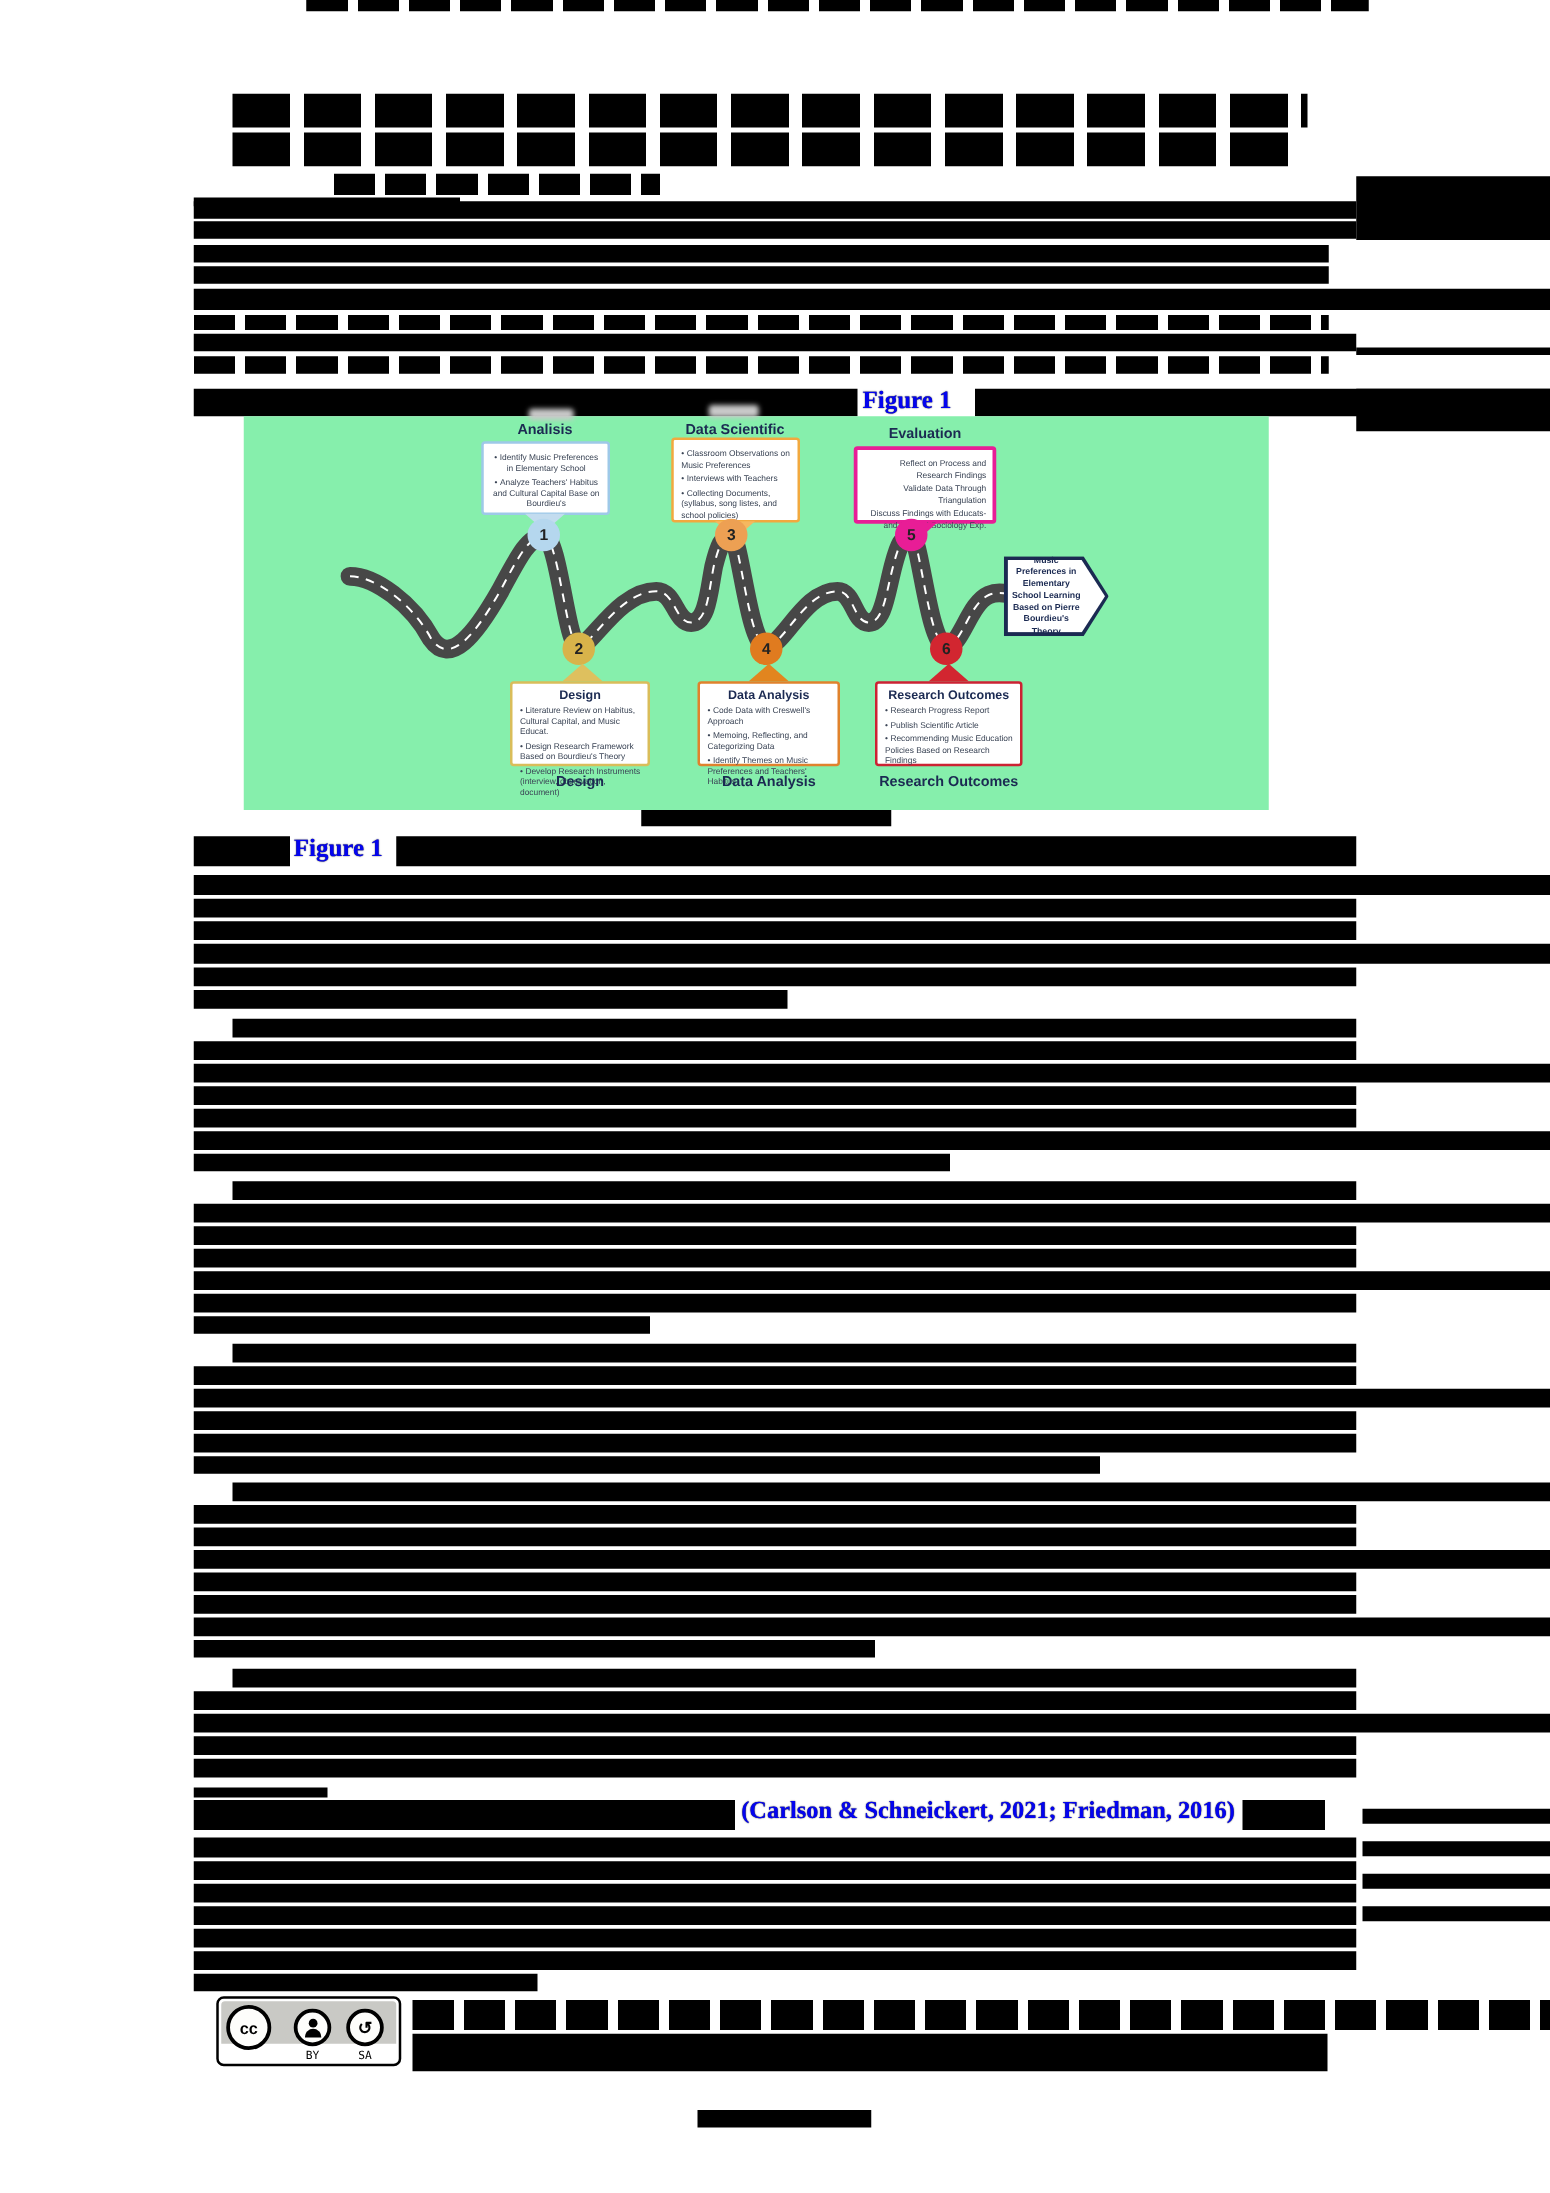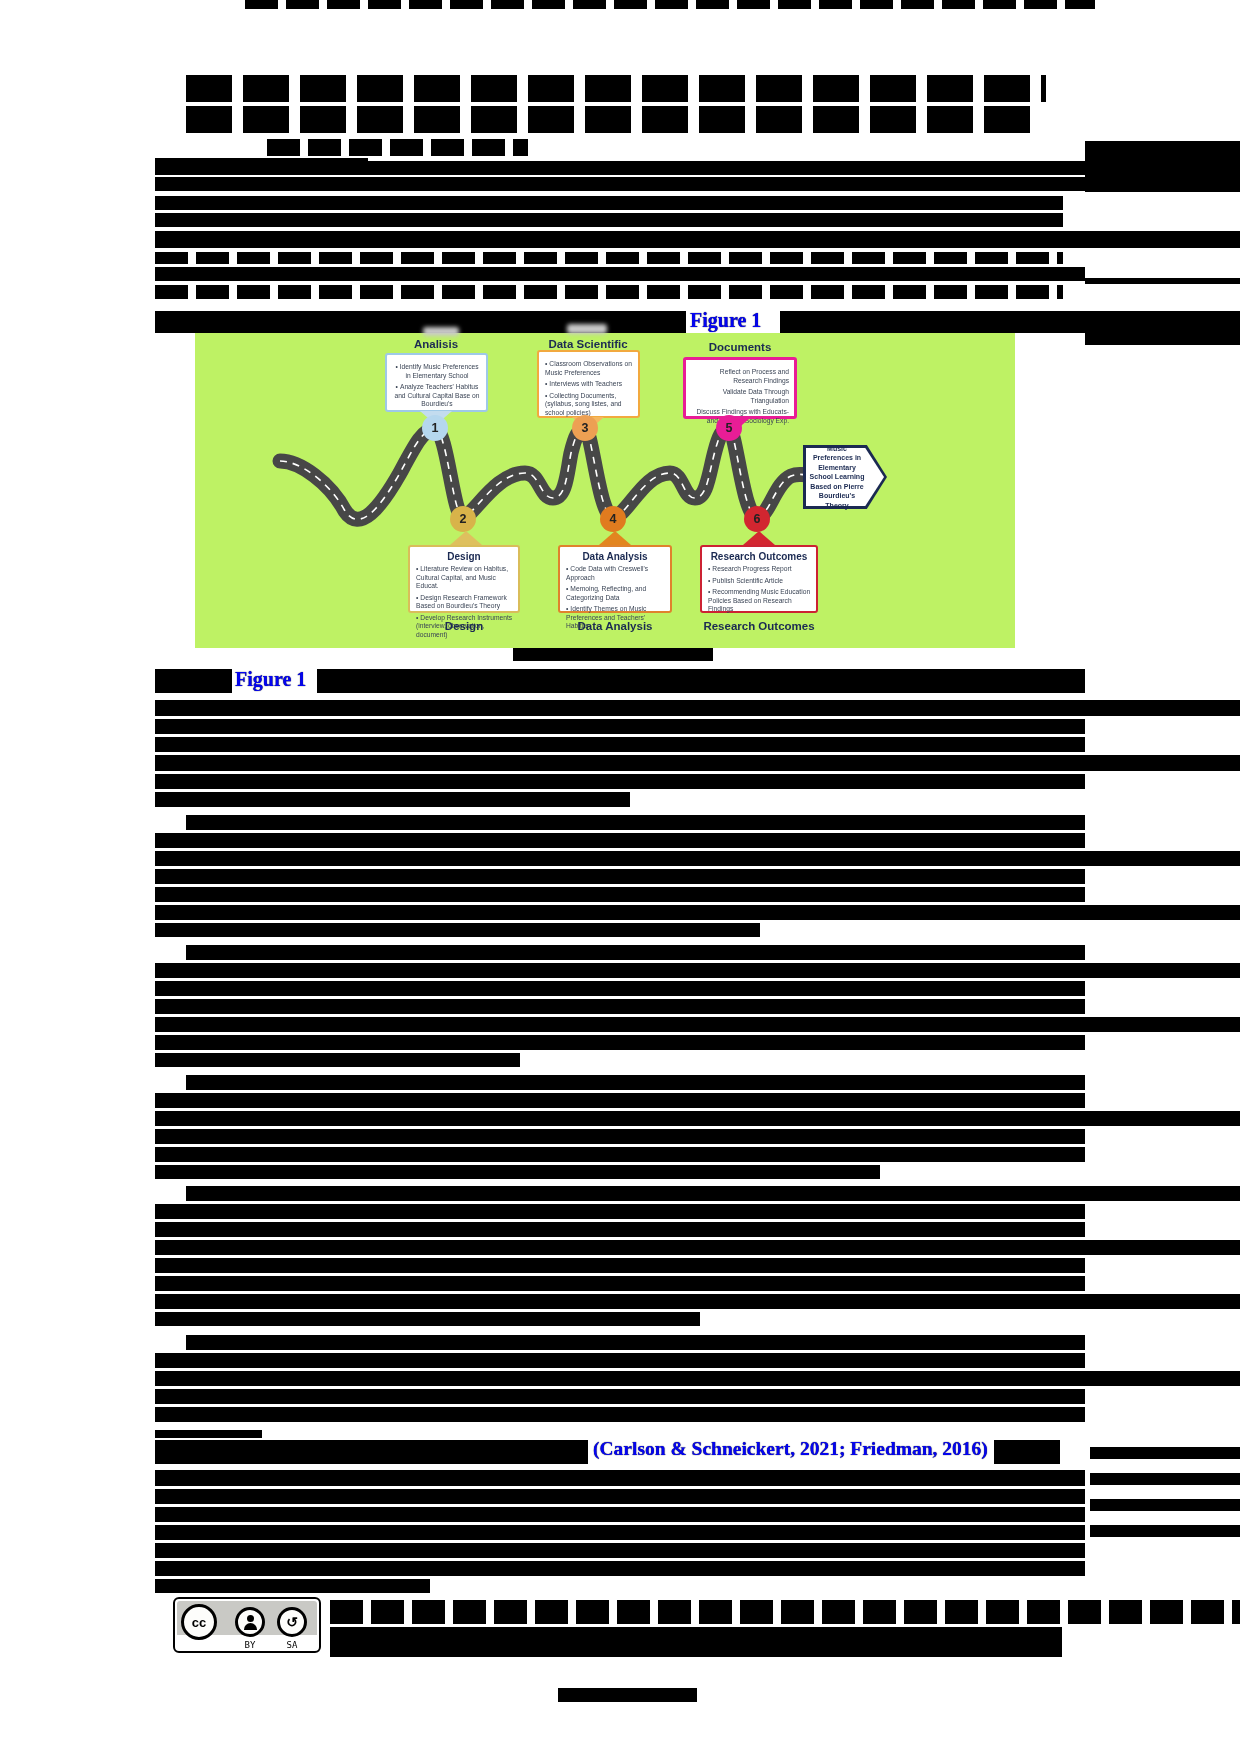--- a/index.html
+++ b/index.html
@@ -6,21 +6,21 @@
   body{width:1240px;height:1754px;position:relative;background:#ffffff;overflow:hidden;
        font-family:"Liberation Sans",sans-serif;}
   
   .bar{position:absolute;background:#000;}
   .bar.t1{background:repeating-linear-gradient(90deg,#000 0 46px,#fff 46px 57px);}
   .bar.t2{background:repeating-linear-gradient(90deg,#000 0 33px,#fff 33px 41px);}
   
   .doclink{position:absolute;font-family:"Liberation Serif",serif;font-weight:bold;
            color:#0404f0;white-space:nowrap;text-shadow:0 0 1px #000;}
   
-  #figure{position:absolute;left:195px;top:333px;width:820px;height:315px;background:#bef264;}
+  #figure{position:absolute;left:195px;top:333px;width:820px;height:315px;background:#86efac;}
   .smudge{position:absolute;background:#c9c9c9;filter:blur(2px);border-radius:3px;}
   .stage-hdr{position:absolute;text-align:center;font-weight:bold;font-size:11.5px;color:#1b2a52;}
   .bubble{position:absolute;background:#fff;border-radius:3px;box-sizing:border-box;}
   .bubble .bl{font-size:6.7px;line-height:1.28;color:#3a4455;margin:3px 0;}
   .bubble .bl .dot{margin-right:2px;}
   .pad{padding:5px 5px 3px 6px;}
   .tail{position:absolute;width:0;height:0;}
   .tail.down{border-left:16px solid transparent;border-right:16px solid transparent;border-top:14px solid;}
   .tail.up{border-left:16px solid transparent;border-right:16px solid transparent;border-bottom:14px solid;}
   .num{position:absolute;width:26px;height:26px;border-radius:50%;display:flex;align-items:center;
@@ -168,21 +168,21 @@
              C 488 140 488 165 500 165
              C 512 165 514 140 520 118
              C 524 103 527 96 534 96
              C 541 96 548 184 562 184
              C 574 184 580 150 596 143
              C 608 138 620 146 638 148" fill="none" stroke="#ffffff" stroke-width="1.6" stroke-dasharray="7 6"></path>
   </svg>
 
   <div class="stage-hdr" style="left:180px;top:5px;width:122px;">Analisis</div>
   <div class="stage-hdr" style="left:330px;top:5px;width:126px;">Data Scientific</div>
-  <div class="stage-hdr" style="left:490px;top:8px;width:110px;">Documents</div>
+  <div class="stage-hdr" style="left:490px;top:8px;width:110px;">Evaluation</div>
 
   <div class="bubble pad" style="left:190px;top:20px;width:103px;height:59px;border:2px solid #9ec9e8;">
     <div class="bl" style="text-align:center;"><span class="dot">•</span><span>Identify Music Preferences in Elementary School</span></div>
     <div class="bl" style="text-align:center;"><span class="dot">•</span><span>Analyze Teachers' Habitus and Cultural Capital Base on Bourdieu's</span></div>
   </div>
   <div class="tail down" style="left:225px;top:78px;border-top-color:#c3dcef;"></div>
 
   <div class="bubble pad" style="left:342px;top:17px;width:103px;height:68px;border:2.5px solid #f2a93f;">
     <div class="bl"><span class="dot">•</span><span>Classroom Observations on Music Preferences</span></div>
     <div class="bl"><span class="dot">•</span><span>Interviews with Teachers</span></div>

